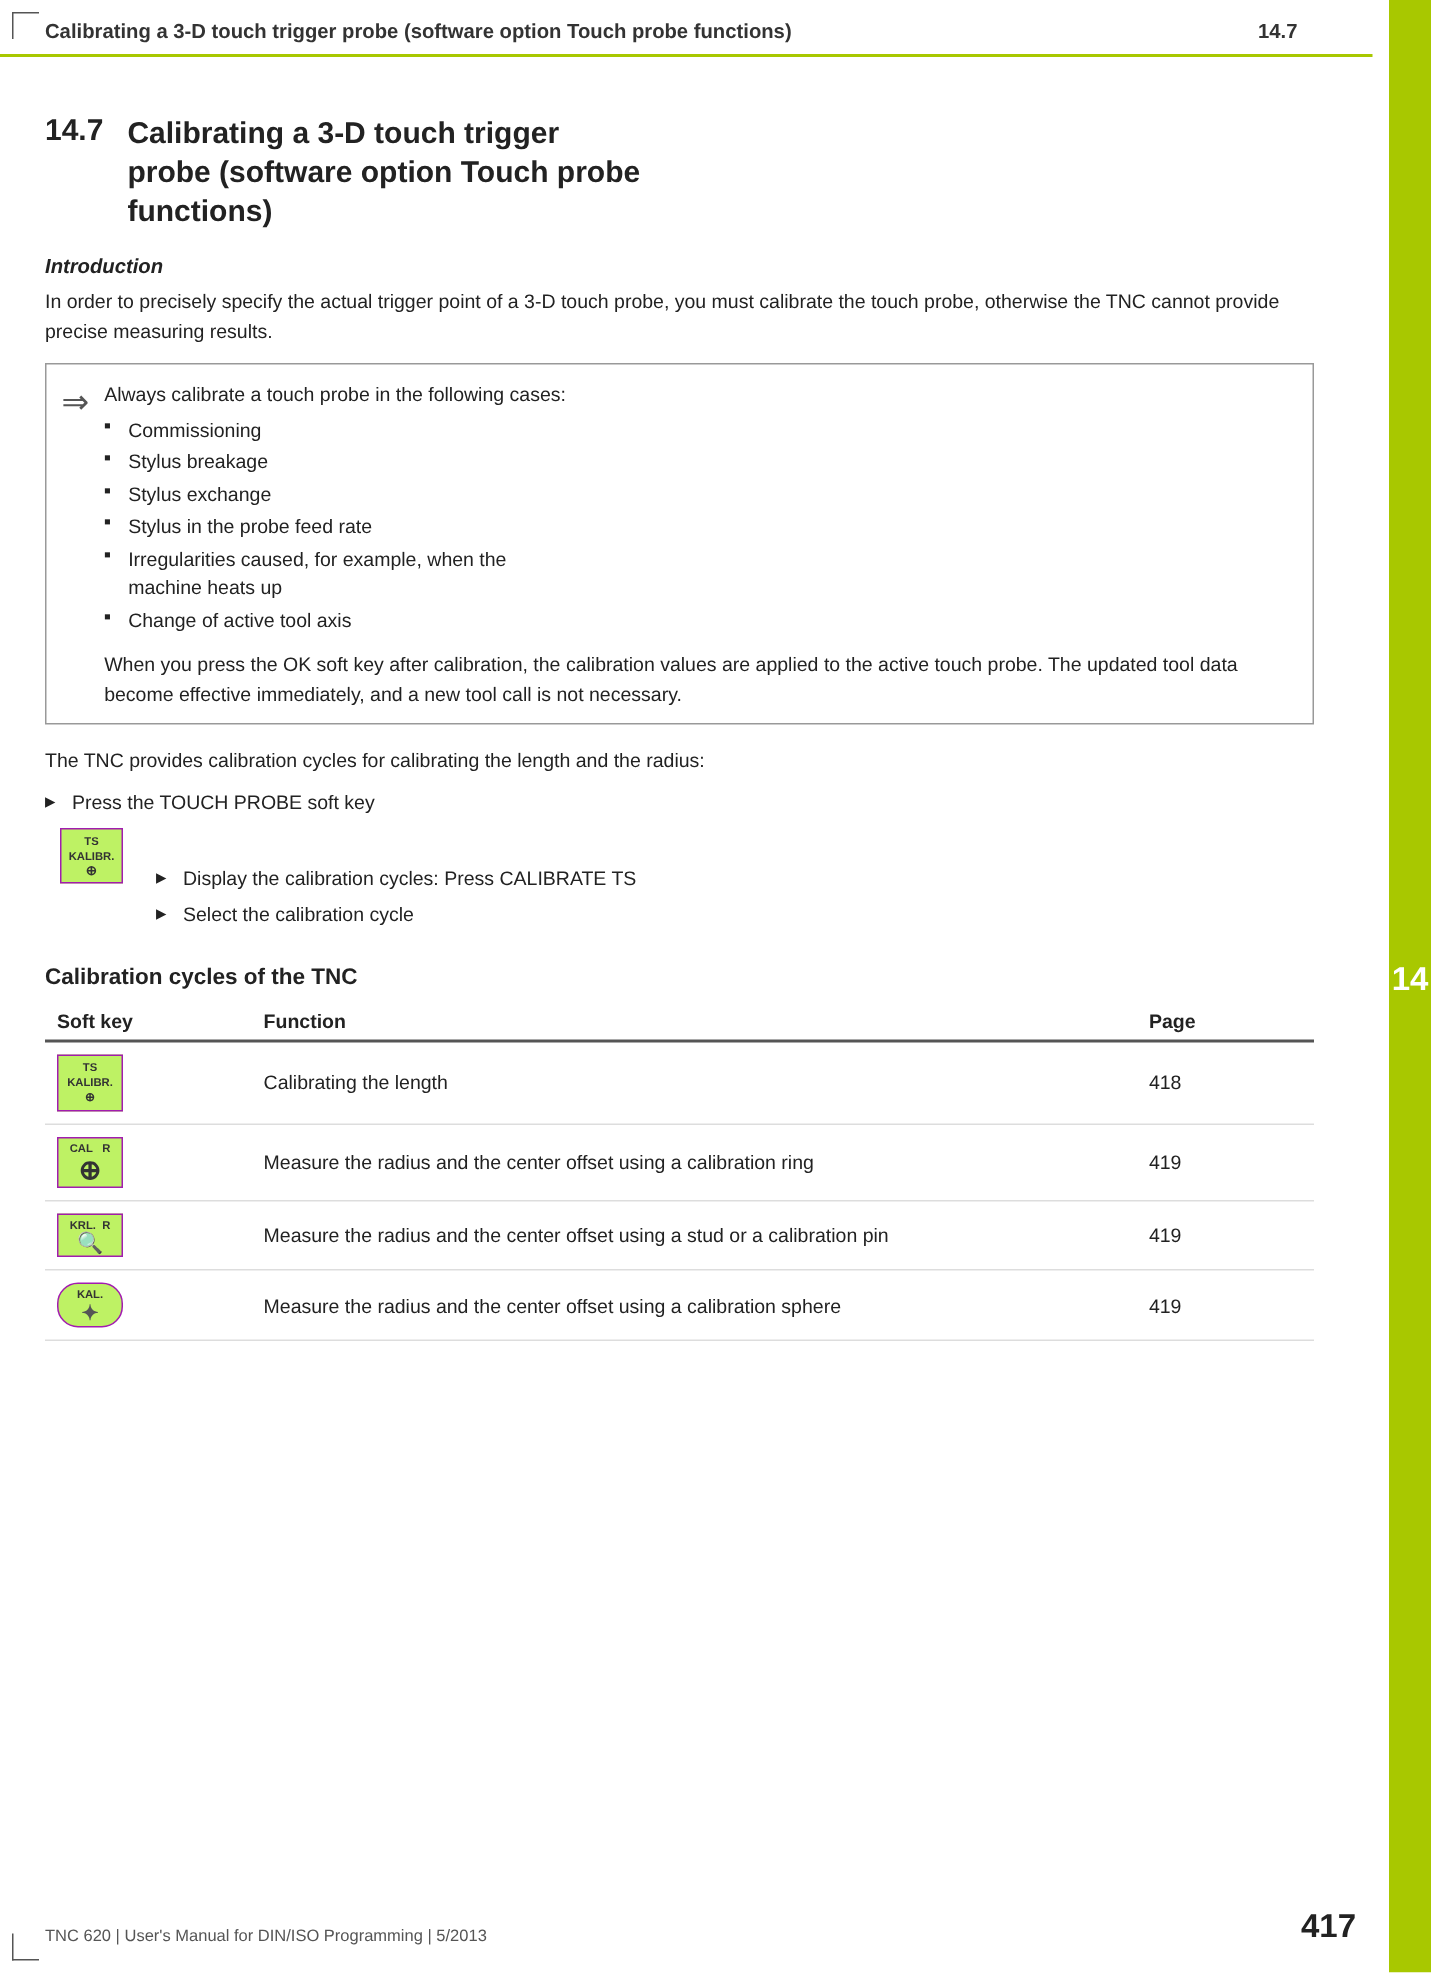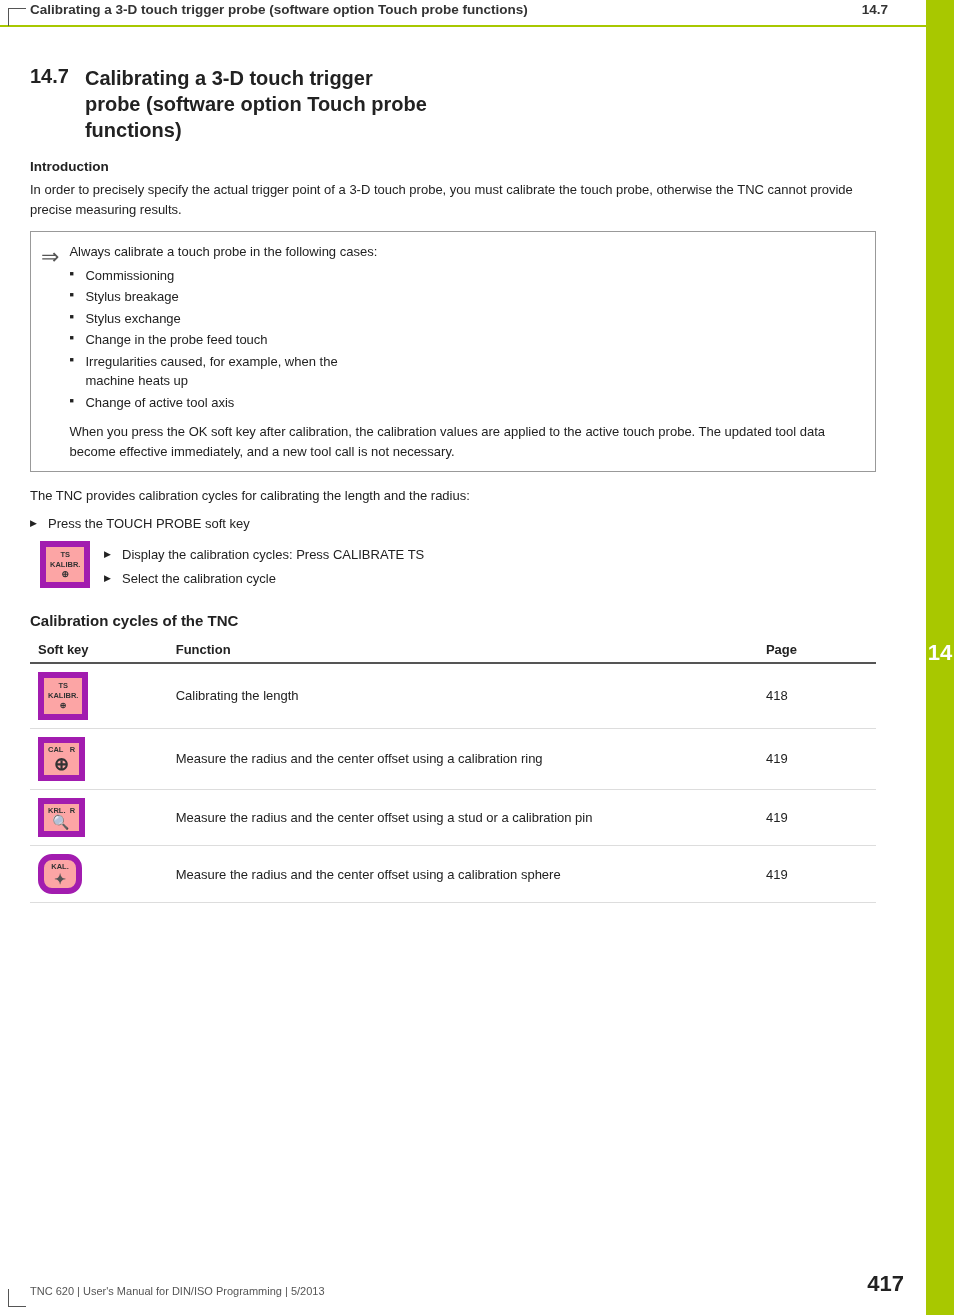--- a/index.html
+++ b/index.html
@@ -48,23 +48,23 @@
       background: #a8c800;
     }
     .side-tab-bar {
       width: 100%;
       flex: 1;
       background: #a8c800;
     }
 
     
     .page-header {
-      padding: 2px 50px 8px 30px;
+      padding: 13px 50px 8px 30px;
       border-bottom: 2px solid #a8c800;
-      margin-right: 16px;
+      margin-right: 39px;
       display: flex;
       justify-content: space-between;
       align-items: center;
     }
     .page-header-title {
       font-size: 13.5px;
       font-weight: bold;
       color: #333;
       max-width: 700px;
     }
@@ -100,20 +100,21 @@
       color: #222;
       line-height: 1.3;
     }
 
     
     .sub-heading {
       font-size: 13.5px;
       font-weight: bold;
       color: #222;
       margin-bottom: 6px;
+      font-style: italic;
     }
 
     
     .body-text {
       font-size: 13px;
       color: #222;
       line-height: 1.5;
       margin-bottom: 10px;
     }
 
@@ -170,21 +171,21 @@
       content: '▶';
       font-size: 9px;
       position: absolute;
       left: 0;
       top: 3px;
     }
 
     
     .sub-step-list {
       list-style: none;
-      margin: 4px 0 4px 0;
+      margin: 24px 0 4px 0;
     }
     .sub-step-list > li {
       padding-left: 18px;
       position: relative;
       margin-bottom: 4px;
       font-size: 13px;
       line-height: 1.5;
     }
     .sub-step-list > li::before {
       content: '▶';
@@ -244,22 +245,22 @@
     .cal-table .col-function {
       width: 300px;
     }
     .cal-table .col-page {
       width: 60px;
     }
 
     
     .sk-btn {
       display: inline-block;
-      border: 6px solid #a21caf;
-      background: #fca5a5;
+      border: 1px solid #a21caf;
+      background: #bef264;
       padding: 3px 4px;
       font-size: 8px;
       font-weight: bold;
       text-align: center;
       color: #333;
       min-width: 42px;
       line-height: 1.3;
     }
     .sk-btn .sk-top {
       font-size: 7.5px;
@@ -323,21 +324,21 @@
   <div class="body-text">In order to precisely specify the actual trigger point of a 3-D touch probe, you must calibrate the touch probe, otherwise the TNC cannot provide precise measuring results.</div>
 
   <div class="notice-box">
     <div class="notice-arrow">⇒</div>
     <div class="notice-content">
       <div>Always calibrate a touch probe in the following cases:</div>
       <ul class="notice-list">
         <li>Commissioning</li>
         <li>Stylus breakage</li>
         <li>Stylus exchange</li>
-        <li>Change in the probe feed touch</li>
+        <li>Stylus in the probe feed rate</li>
         <li>Irregularities caused, for example, when the<br>machine heats up</li>
         <li>Change of active tool axis</li>
       </ul>
       <div>When you press the OK soft key after calibration, the calibration values are applied to the active touch probe. The updated tool data become effective immediately, and a new tool call is not necessary.</div>
     </div>
   </div>
 
 
   <div class="body-text" style="margin-bottom:6px;">The TNC provides calibration cycles for calibrating the length and the radius:</div>
 

